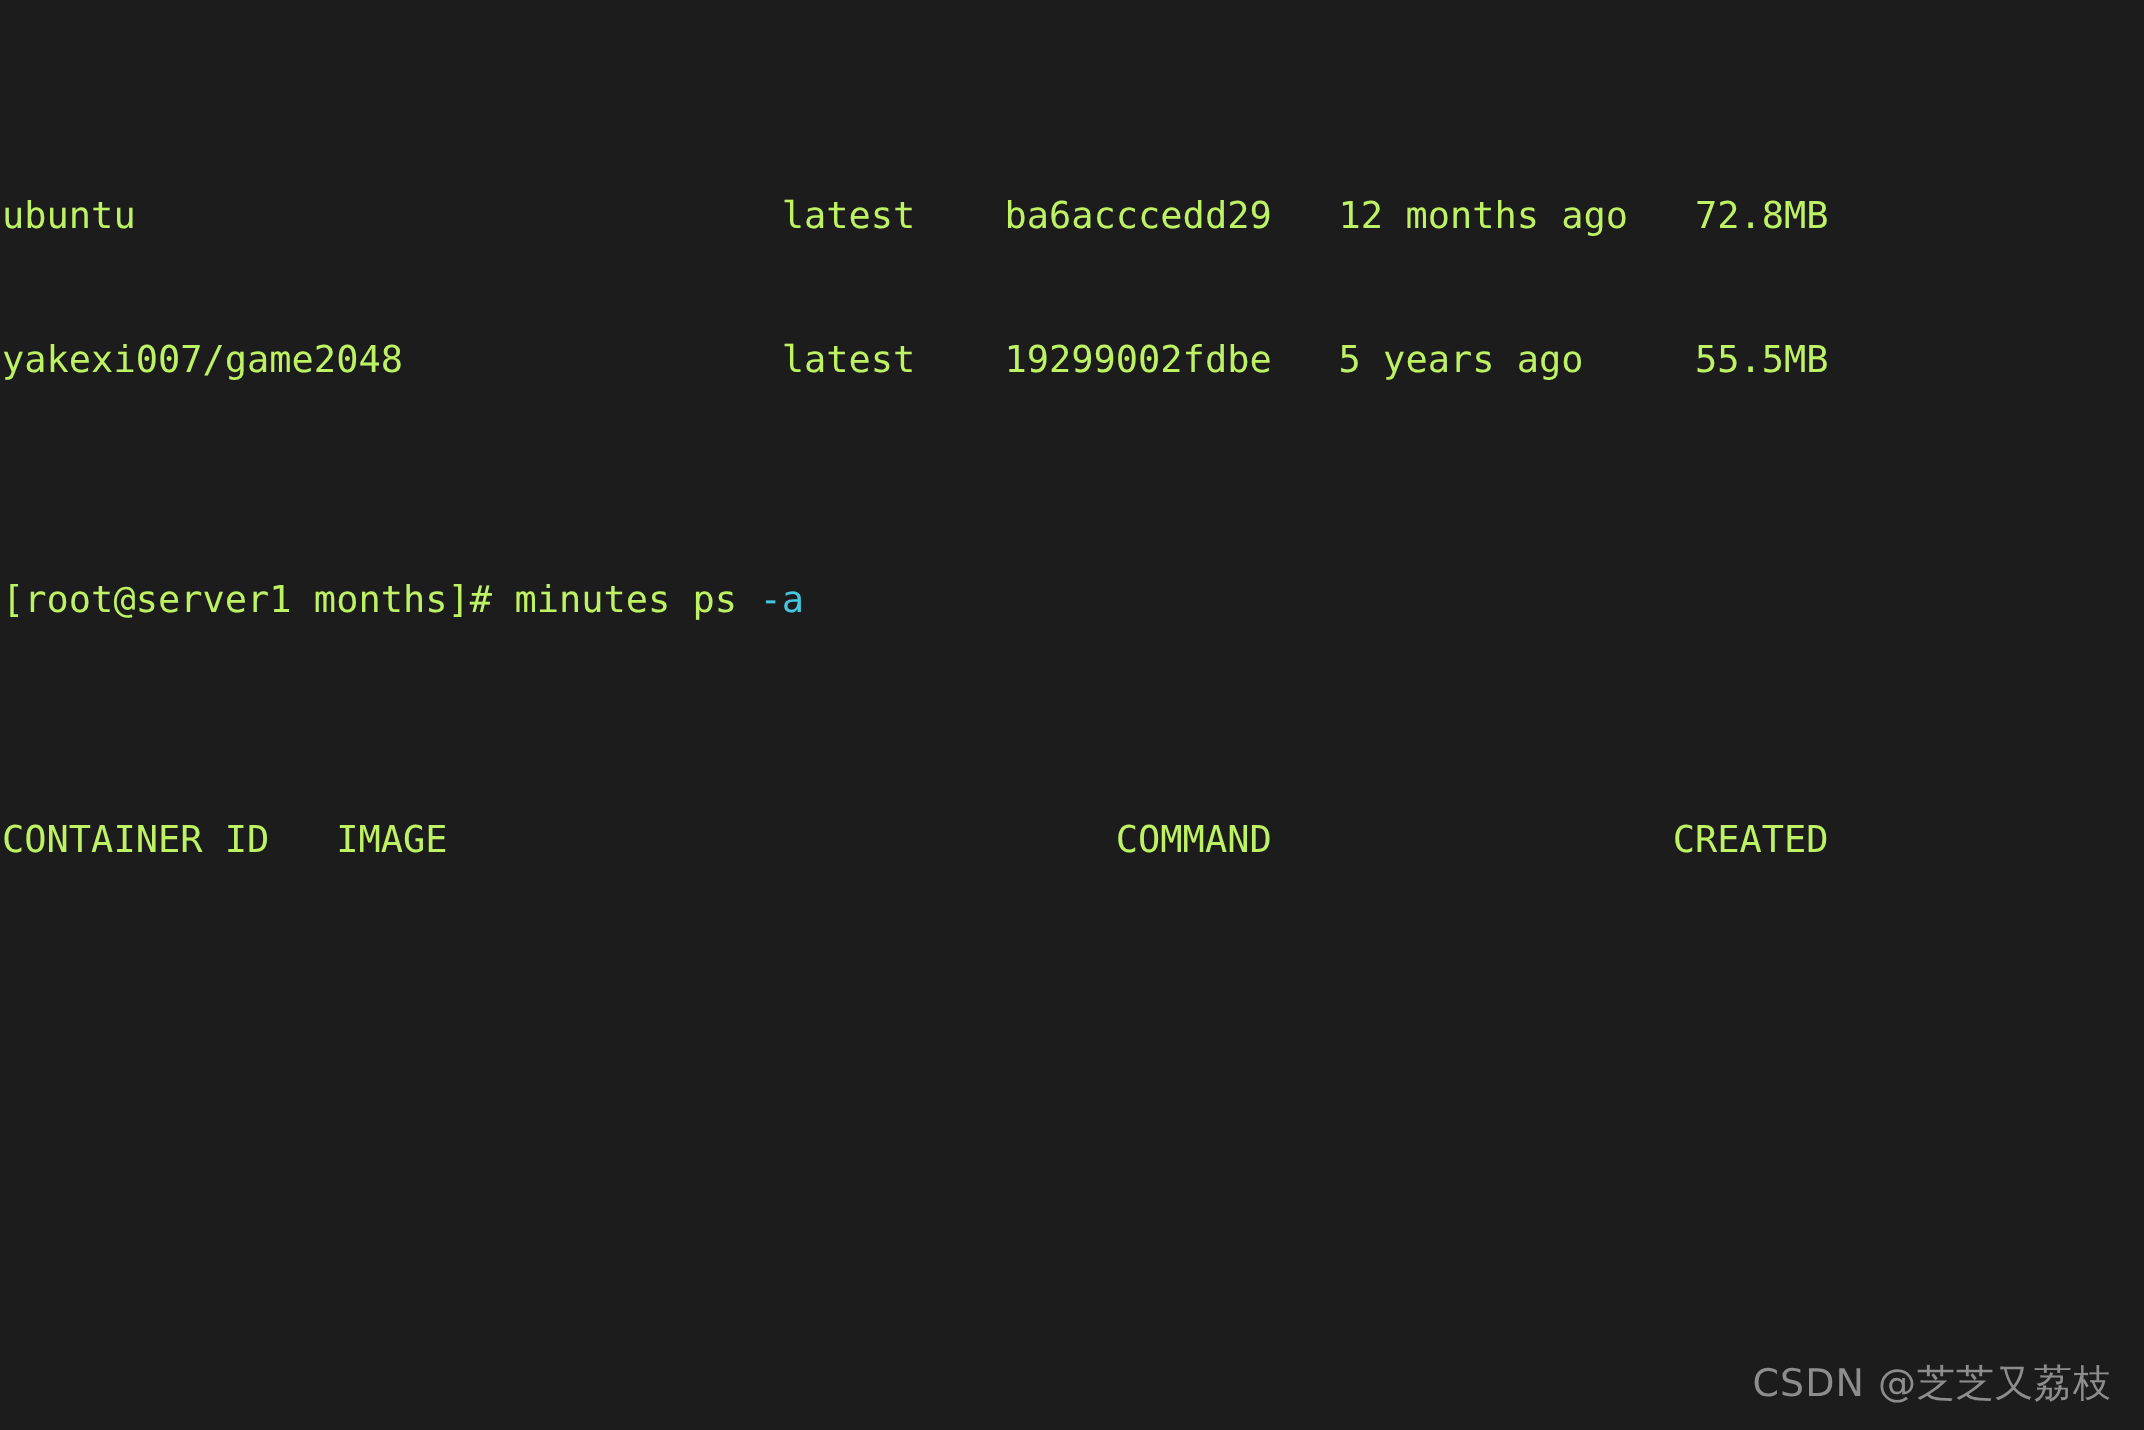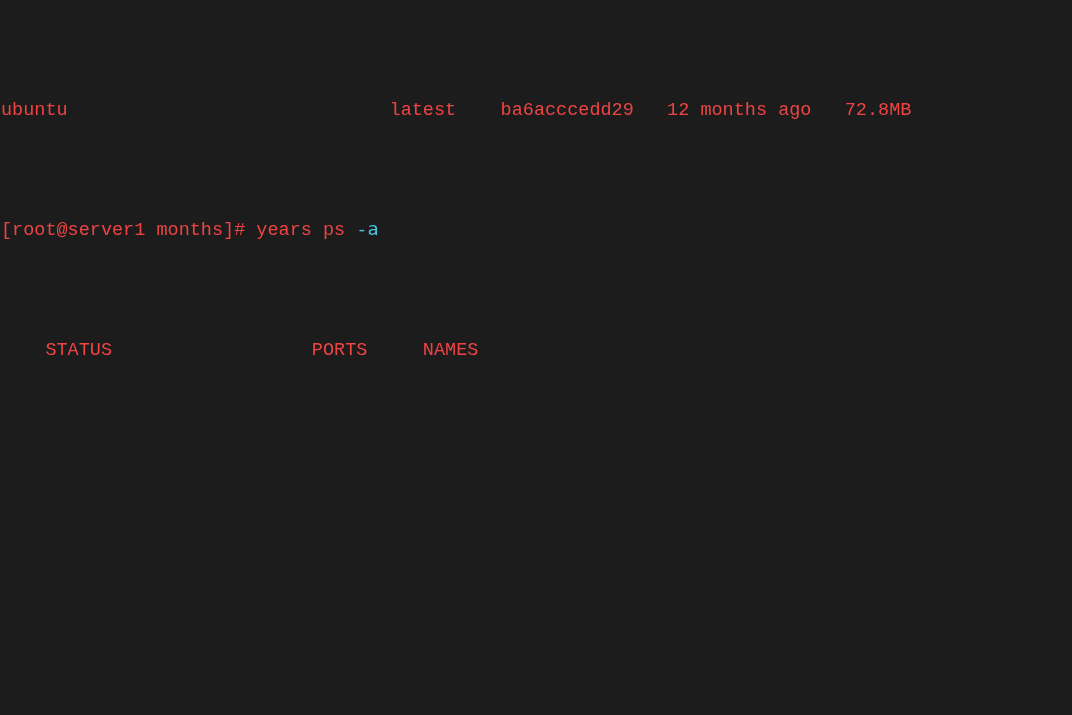--- a/index.html
+++ b/index.html
@@ -32,21 +32,21 @@
     font-variant-ligatures: none;
     tab-size: 8;
   }
 
   .row {
     height: 24px;
     white-space: pre;
   }
 
   
-  .c-default { color: #ef4444; font-family: Liberation Mono, monospace; }
+  .c-default { color: #bef264; }
   .c-cyan    { color: #45c7e0; }
 
   
   #watermark {
     position: absolute;
     right: 16px;
     bottom: 10px;
     font-family: "DejaVu Sans", "Liberation Sans", sans-serif;
     font-size: 19px;
     line-height: 26px;
@@ -59,26 +59,27 @@
 </style>
 </head>
 <body>
 
 <div id="terminal">
 
   <div id="screen">
 
     
     <div class="row"><span class="c-default">ubuntu                             latest    ba6acccedd29   12 months ago   72.8MB</span></div>
+    <div class="row"><span class="c-default">yakexi007/game2048                 latest    19299002fdbe   5 years ago     55.5MB</span></div>
 
     
-    <div class="row"><span class="c-default">[root@server1 months]# </span><span class="c-default">years ps </span><span class="c-cyan">-a</span></div>
+    <div class="row"><span class="c-default">[root@server1 months]# </span><span class="c-default">minutes ps </span><span class="c-cyan">-a</span></div>
 
     
-    <div class="row"><span class="c-default">    STATUS                  PORTS     NAMES</span></div>
+    <div class="row"><span class="c-default">CONTAINER ID   IMAGE                              COMMAND                  CREATED</span></div>
 
     
     
 
     
     
     
 
     
     
@@ -116,14 +117,15 @@
     
 
     
     
 
     
     
 
   </div>
 
+  <div id="watermark">CSDN @芝芝又荔枝</div>
 
 </div>
 
 </body></html>

